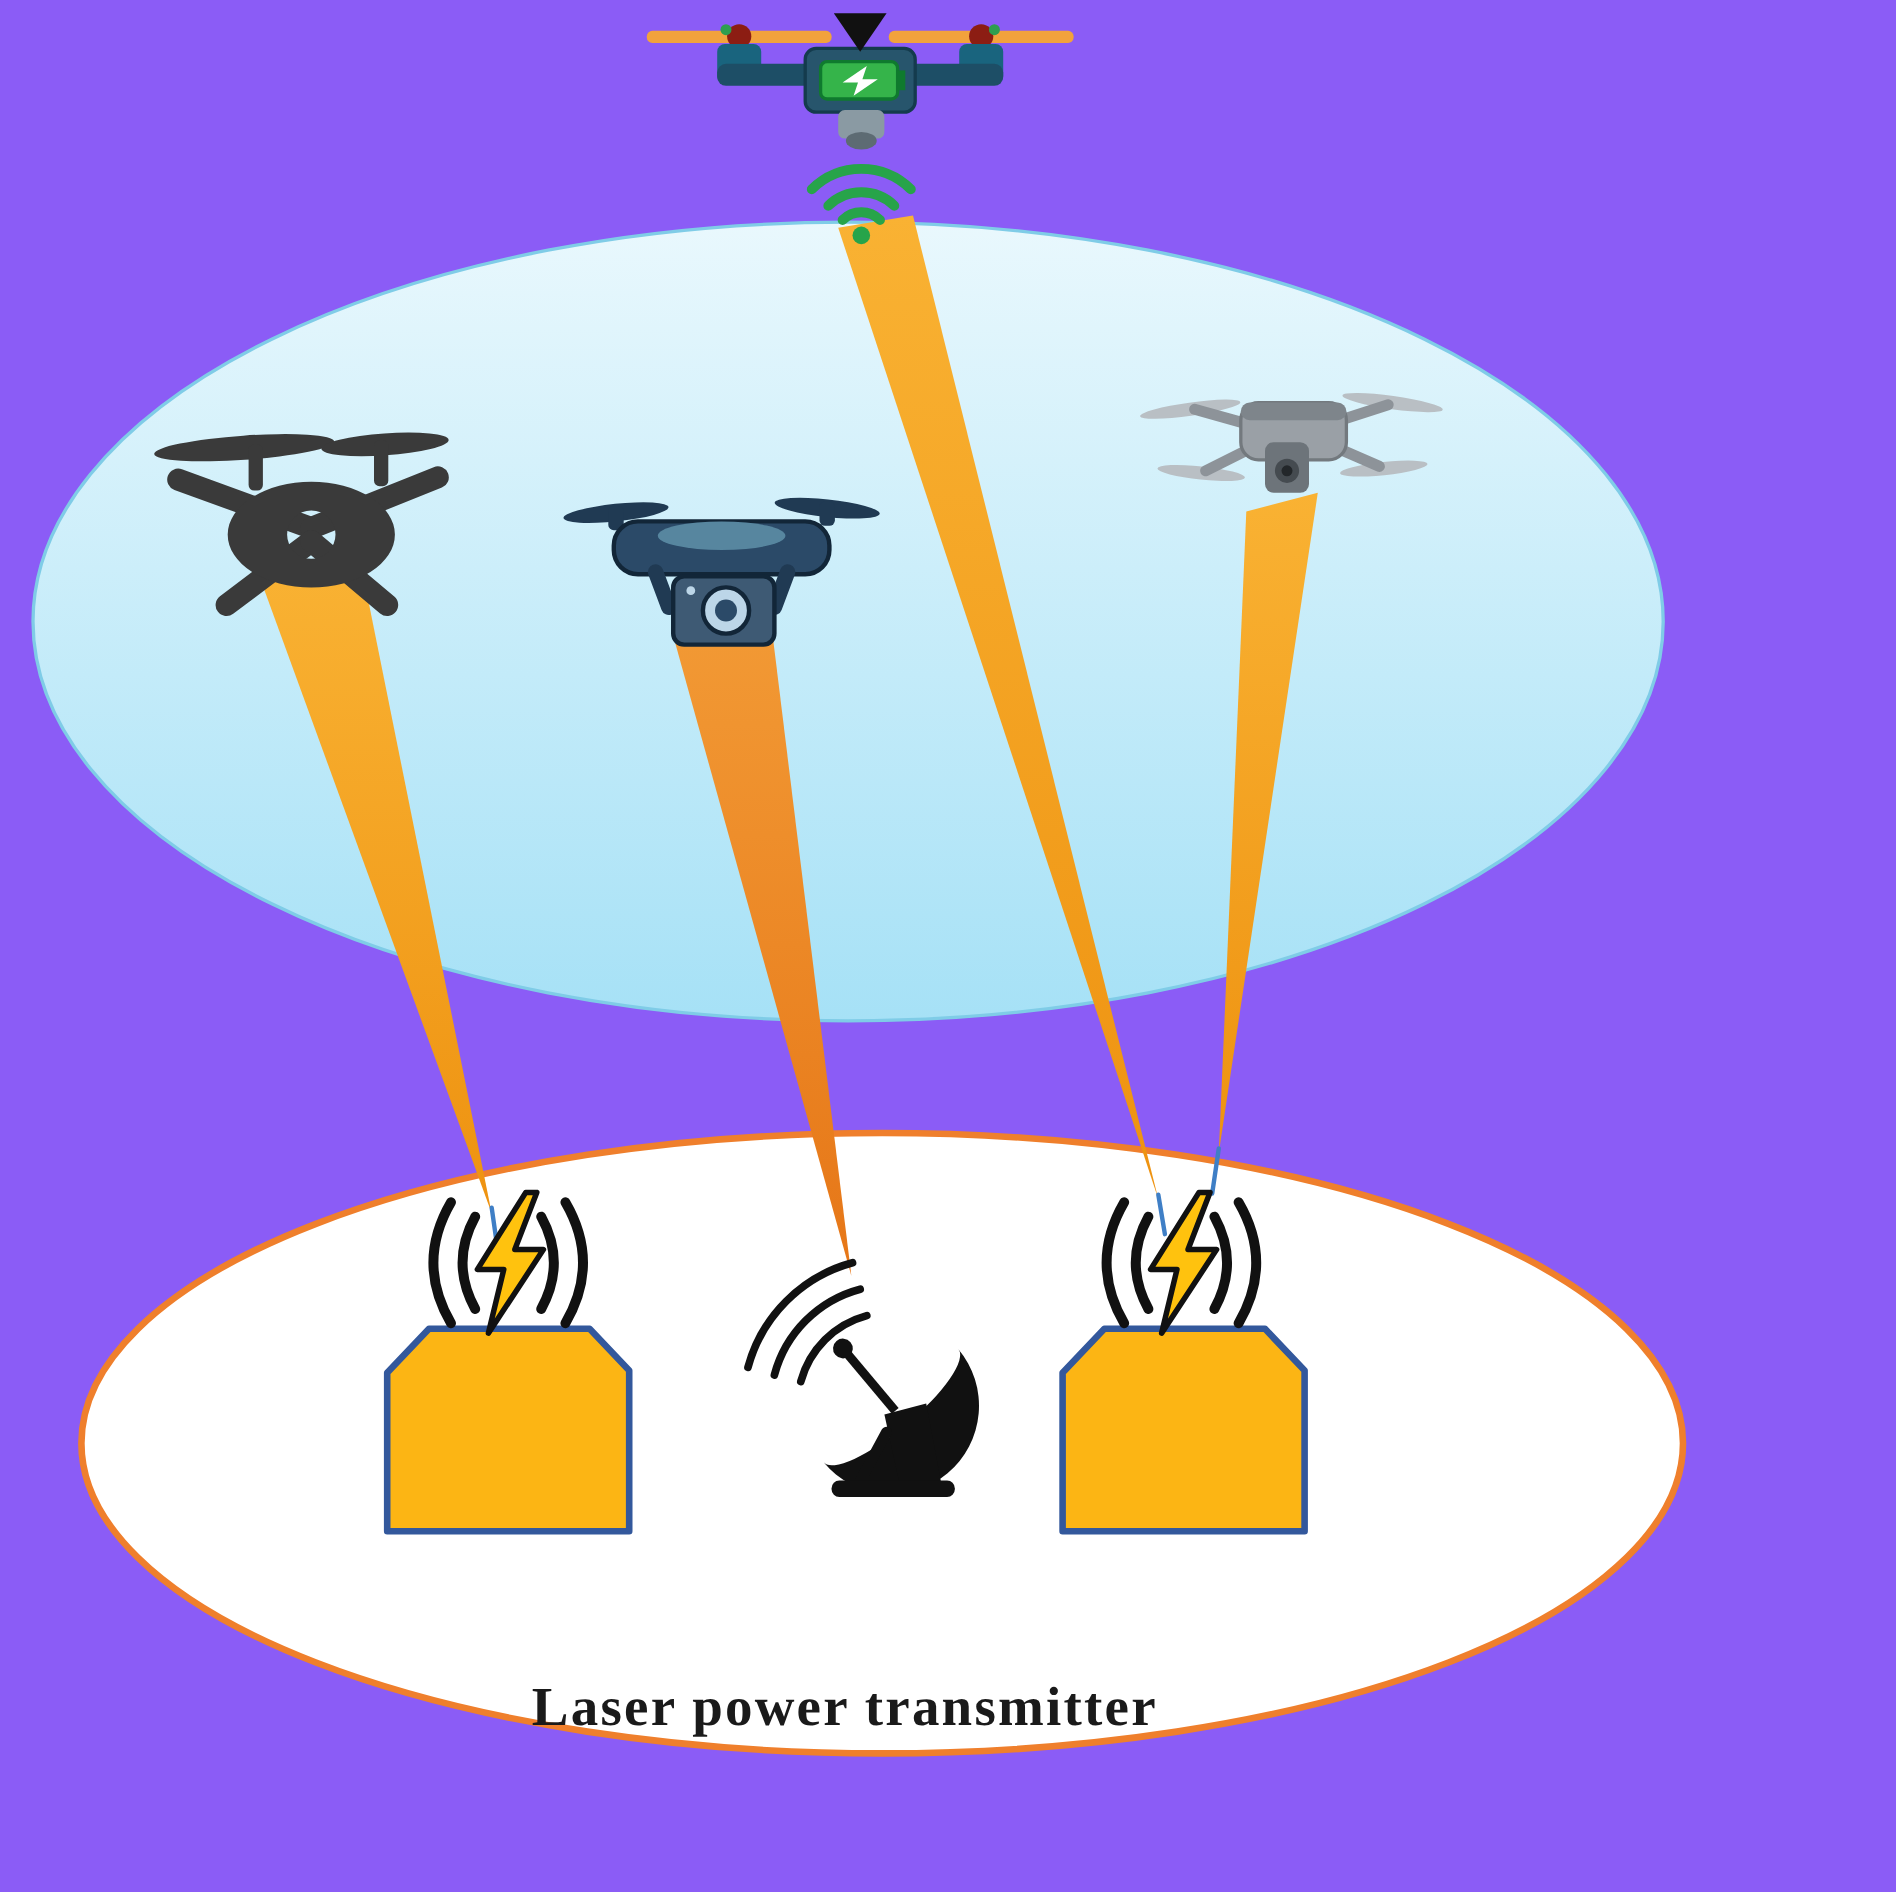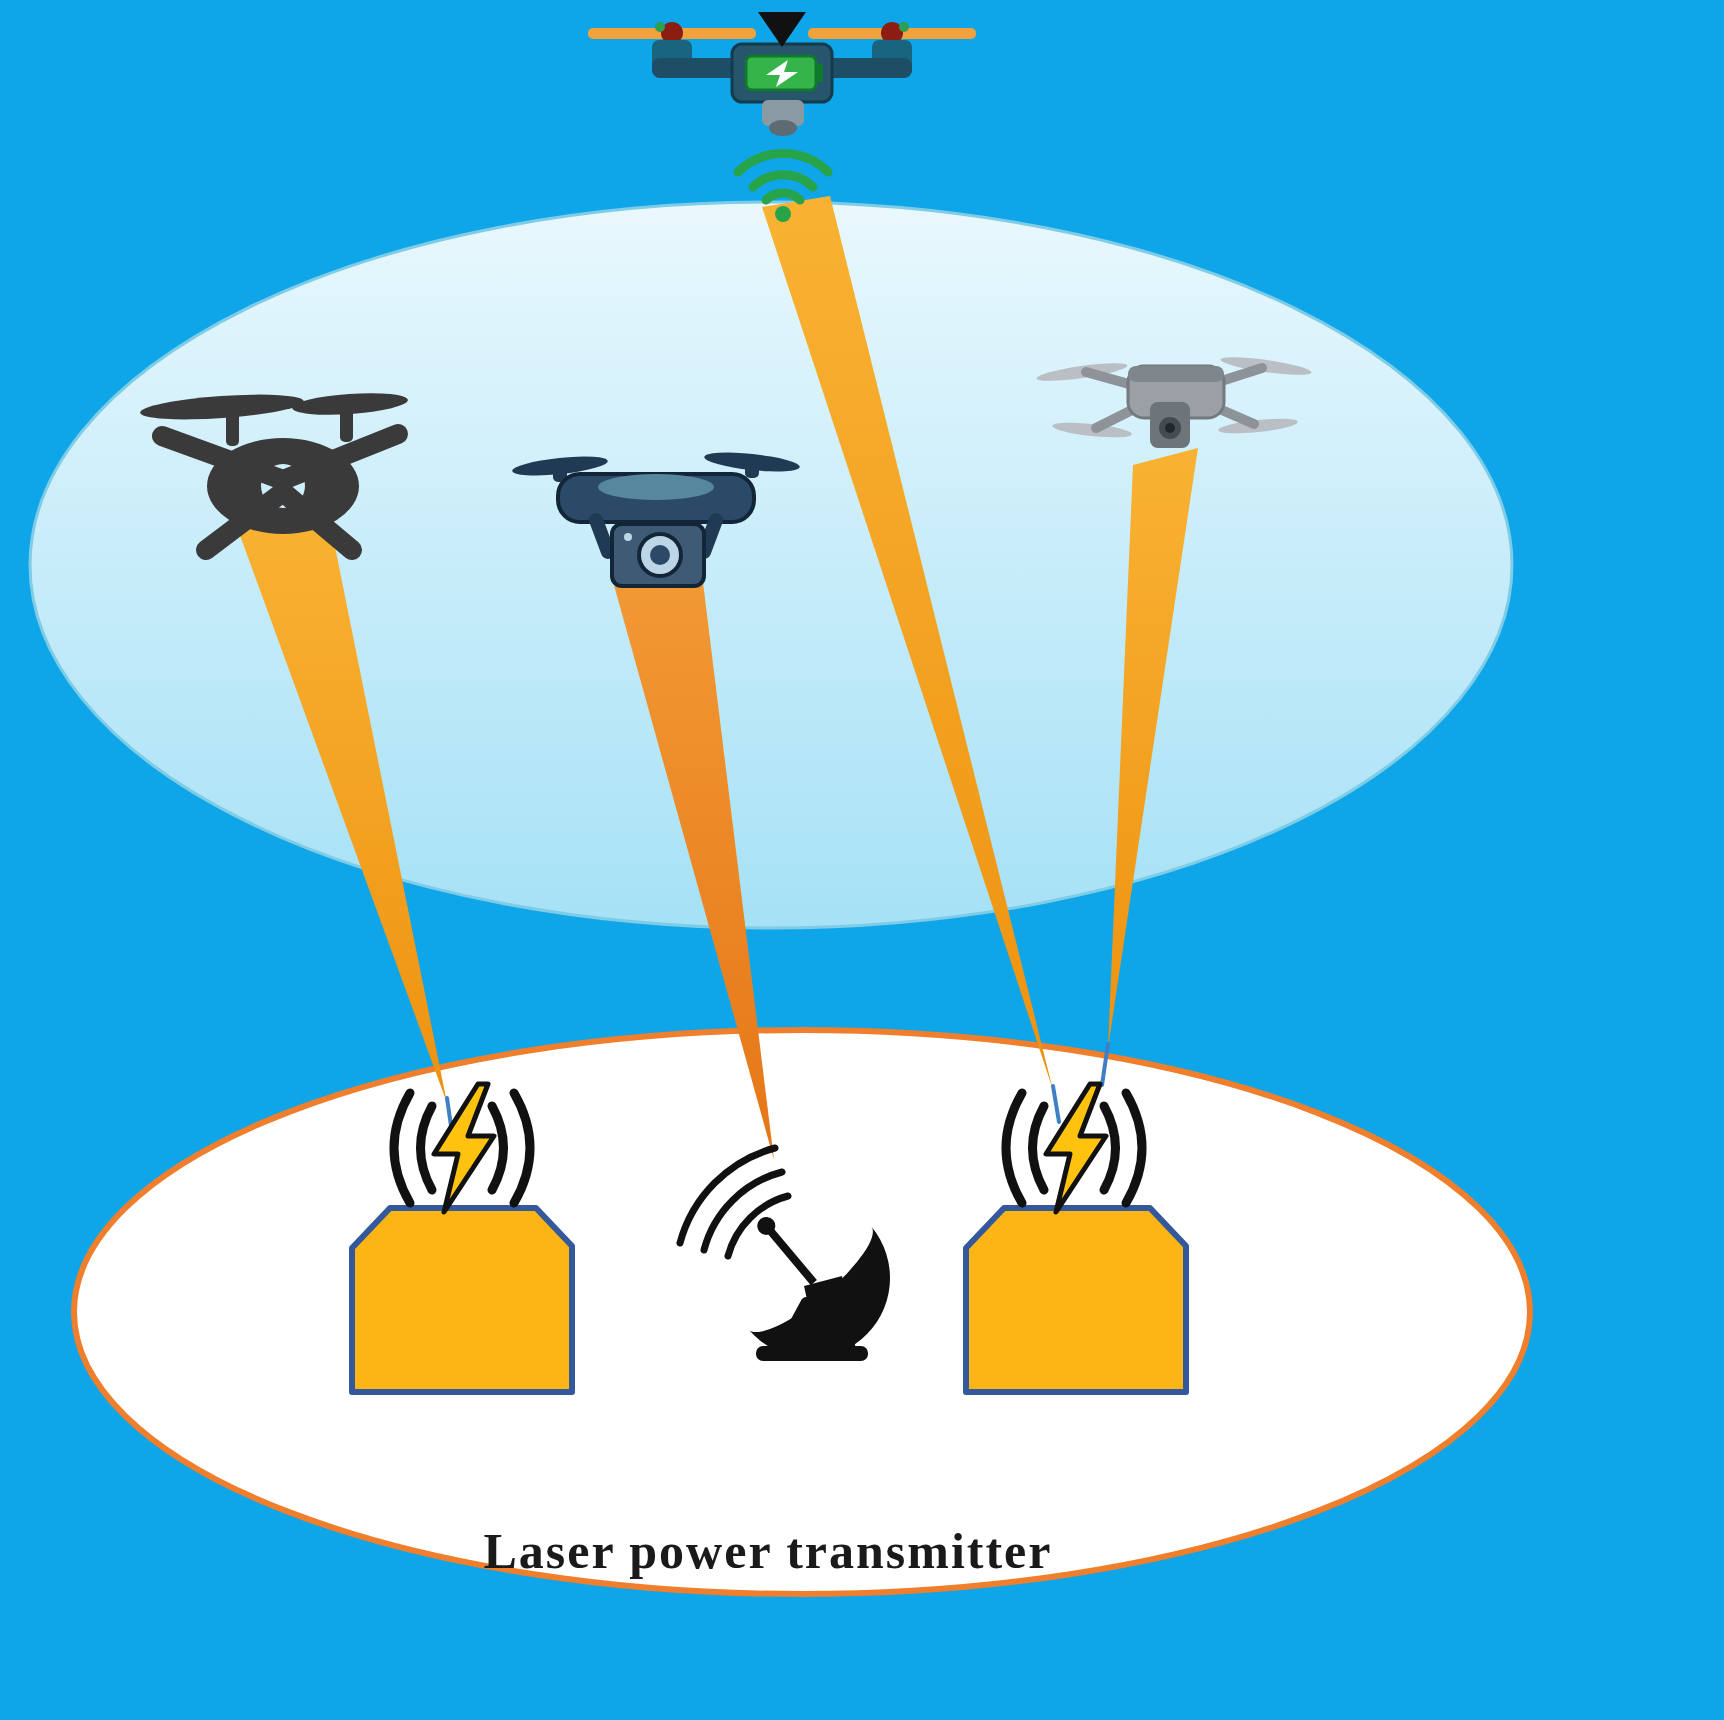--- a/index.html
+++ b/index.html
@@ -1,19 +1,19 @@
 <!DOCTYPE html>
 <html style="--sky-top: #e9f8fd; --sky-bottom: #a6e1f6; --sky-stroke: #7fcce7; --ground-stroke: #ef7f2c; --beam-yellow-top: #f9b233; --beam-yellow-bottom: #ee9210; --beam-orange-top: #f29a35; --beam-orange-bottom: #e67617; --transmitter-fill: #fcb514; --transmitter-stroke: #33589c; --wifi-green: #27a44a; --bolt-yellow: #ffc20e; --ink: #111111;"><head>
 <meta charset="utf-8">
 <style>
   html,body{margin:0;padding:0;background:#ffffff;}
   .canvas{
     position:relative;
     width:1724px;height:1720px;
-    background:#0ea5e9;
+    background:#8b5cf6;
     font-family:"Liberation Serif", serif;
     overflow:hidden;
   }
   svg{display:block;}
   .caption-text{
     font-family:"Liberation Serif", serif;
     font-weight:bold;
     font-size:50px;
     fill:#1a1a1a;
     letter-spacing:2px;

